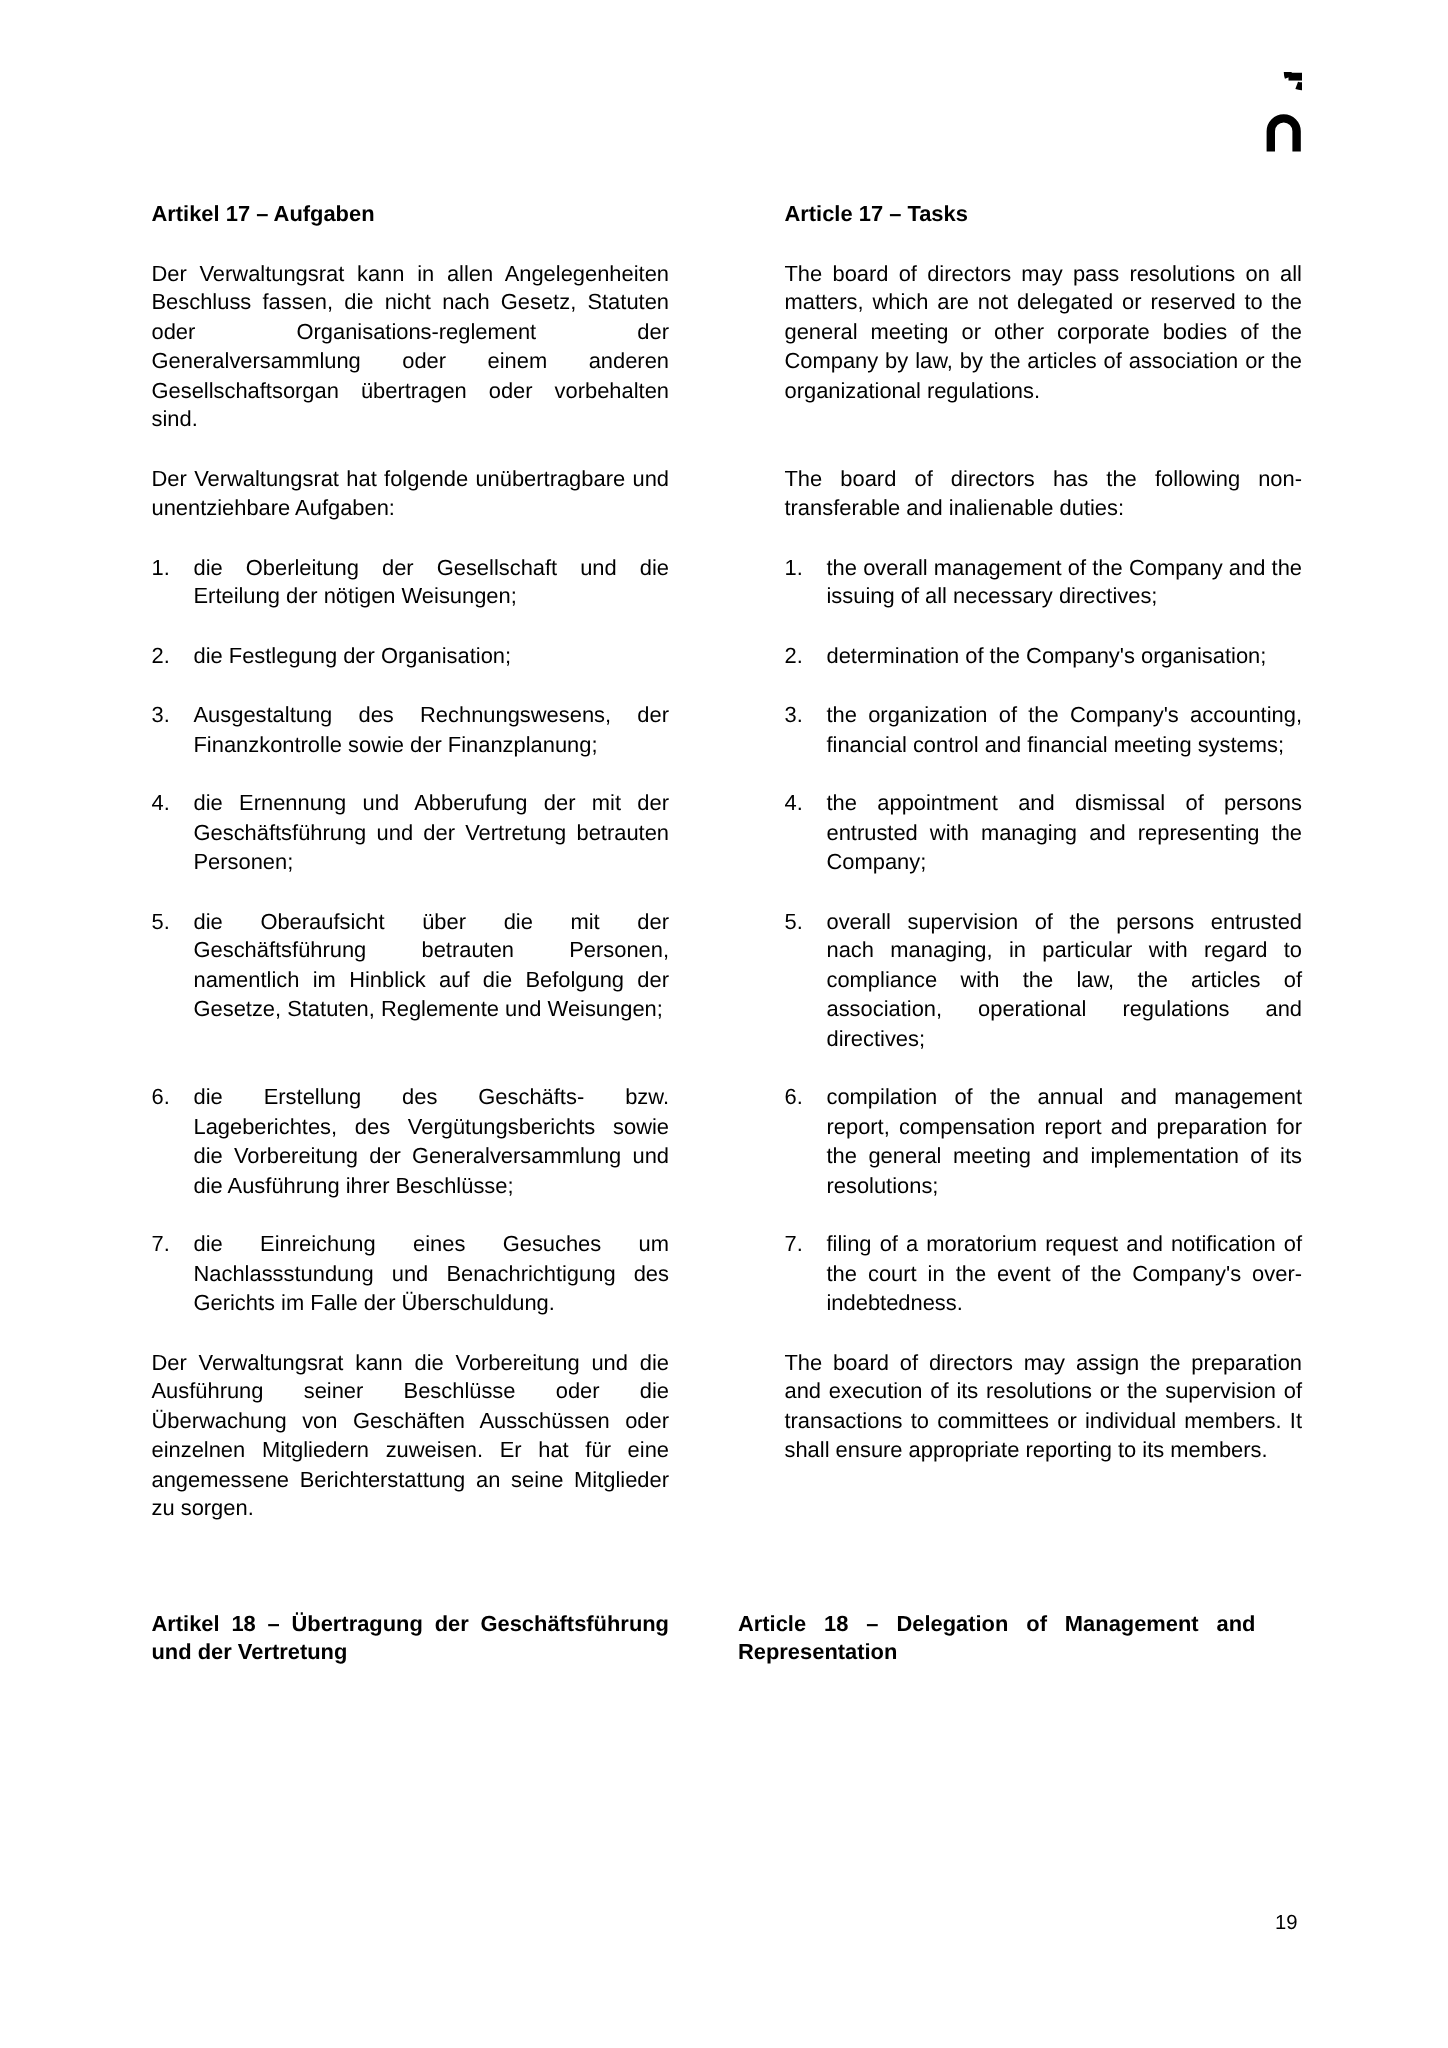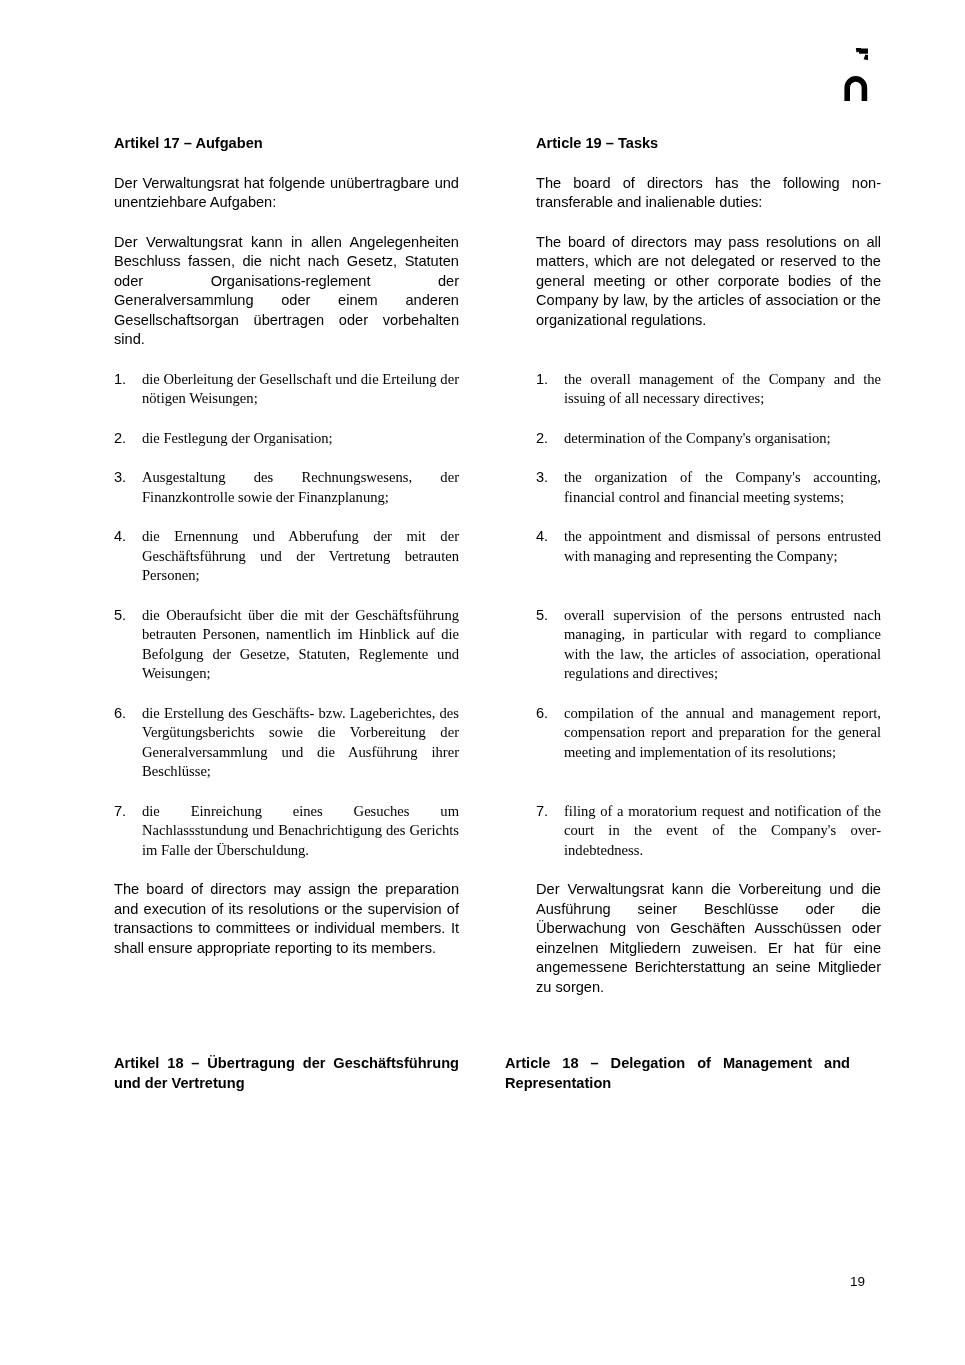--- a/index.html
+++ b/index.html
@@ -20,21 +20,21 @@
   .logo {
     position: absolute;
     top: 48px;
     right: 97px;
     width: 24px;
     height: 54px;
   }
   .content {
     position: absolute;
     top: 134px;
-    left: 114px;
+    left: 101px;
     width: 767px;
     display: flex;
     flex-direction: column;
   }
   .row {
     display: grid;
     grid-template-columns: 345px 345px;
     column-gap: 77px;
     margin-bottom: 20px;
   }
@@ -50,21 +50,20 @@
     display: flex;
   }
   .item .num {
     width: 28px;
     flex-shrink: 0;
     text-align: left;
   }
   .item .txt {
     flex: 1;
     text-align: justify;
-    font-family: Liberation Serif, serif;
   }
   .section-gap {
     margin-top: 37px;
     gap: 46px;
   }
   .page-number {
     position: absolute;
     right: 100px;
     bottom: 76px;
     font-size: 13.5px;
@@ -84,29 +83,29 @@
 
       <path d="M 15 3.1 H 24" fill="none" stroke="#000" stroke-width="5.2"></path>
 
       <path d="M 3.2 53 V 39.5 a 8.6 8.6 0 0 1 17.2 0 V 53" fill="none" stroke="#000" stroke-width="5.6"></path>
     </svg>
   </div>
 
   <main class="content">
       <div class="row heading">
         <div class="cell de">Artikel 17 – Aufgaben</div>
-        <div class="cell en">Article 19 – Tasks</div>
+        <div class="cell en">Article 17 – Tasks</div>
+      </div>
+      <div class="row para">
+        <div class="cell de">Der Verwaltungsrat kann in allen Angelegenheiten Beschluss fassen, die nicht nach Gesetz, Statuten oder Organisations-reglement der Generalversammlung oder einem anderen Gesellschaftsorgan übertragen oder vorbehalten sind.</div>
+        <div class="cell en">The board of directors may pass resolutions on all matters, which are not delegated or reserved to the general meeting or other corporate bodies of the Company by law, by the articles of association or the organizational regulations.</div>
       </div>
       <div class="row para">
         <div class="cell de">Der Verwaltungsrat hat folgende unübertragbare und unentziehbare Aufgaben:</div>
         <div class="cell en">The board of directors has the following non-transferable and inalienable duties:</div>
-      </div>
-      <div class="row para">
-        <div class="cell de">Der Verwaltungsrat kann in allen Angelegenheiten Beschluss fassen, die nicht nach Gesetz, Statuten oder Organisations-reglement der Generalversammlung oder einem anderen Gesellschaftsorgan übertragen oder vorbehalten sind.</div>
-        <div class="cell en">The board of directors may pass resolutions on all matters, which are not delegated or reserved to the general meeting or other corporate bodies of the Company by law, by the articles of association or the organizational regulations.</div>
       </div>
       <div class="row item">
         <div class="cell de">
           <span class="num">1.</span>
           <span class="txt">die Oberleitung der Gesellschaft und die Erteilung der nötigen Weisungen;</span>
         </div>
         <div class="cell en">
           <span class="num">1.</span>
           <span class="txt">the overall management of the Company and the issuing of all necessary directives;</span>
         </div>
@@ -165,22 +164,22 @@
         <div class="cell de">
           <span class="num">7.</span>
           <span class="txt">die Einreichung eines Gesuches um Nachlassstundung und Benachrichtigung des Gerichts im Falle der Überschuldung.</span>
         </div>
         <div class="cell en">
           <span class="num">7.</span>
           <span class="txt">filing of a moratorium request and notification of the court in the event of the Company's over-indebtedness.</span>
         </div>
       </div>
       <div class="row para">
+        <div class="cell de">Der Verwaltungsrat kann die Vorbereitung und die Ausführung seiner Beschlüsse oder die Überwachung von Geschäften Ausschüssen oder einzelnen Mitgliedern zuweisen. Er hat für eine angemessene Berichterstattung an seine Mitglieder zu sorgen.</div>
         <div class="cell en">The board of directors may assign the preparation and execution of its resolutions or the supervision of transactions to committees or individual members. It shall ensure appropriate reporting to its members.</div>
-        <div class="cell de">Der Verwaltungsrat kann die Vorbereitung und die Ausführung seiner Beschlüsse oder die Überwachung von Geschäften Ausschüssen oder einzelnen Mitgliedern zuweisen. Er hat für eine angemessene Berichterstattung an seine Mitglieder zu sorgen.</div>
       </div>
       <div class="row heading section-gap">
         <div class="cell de">Artikel 18 – Übertragung der Geschäftsführung und der Vertretung</div>
         <div class="cell en">Article 18 – Delegation of Management and Representation</div>
       </div>
     </main>
 
   <div class="page-number">19</div>
 
 </div>

